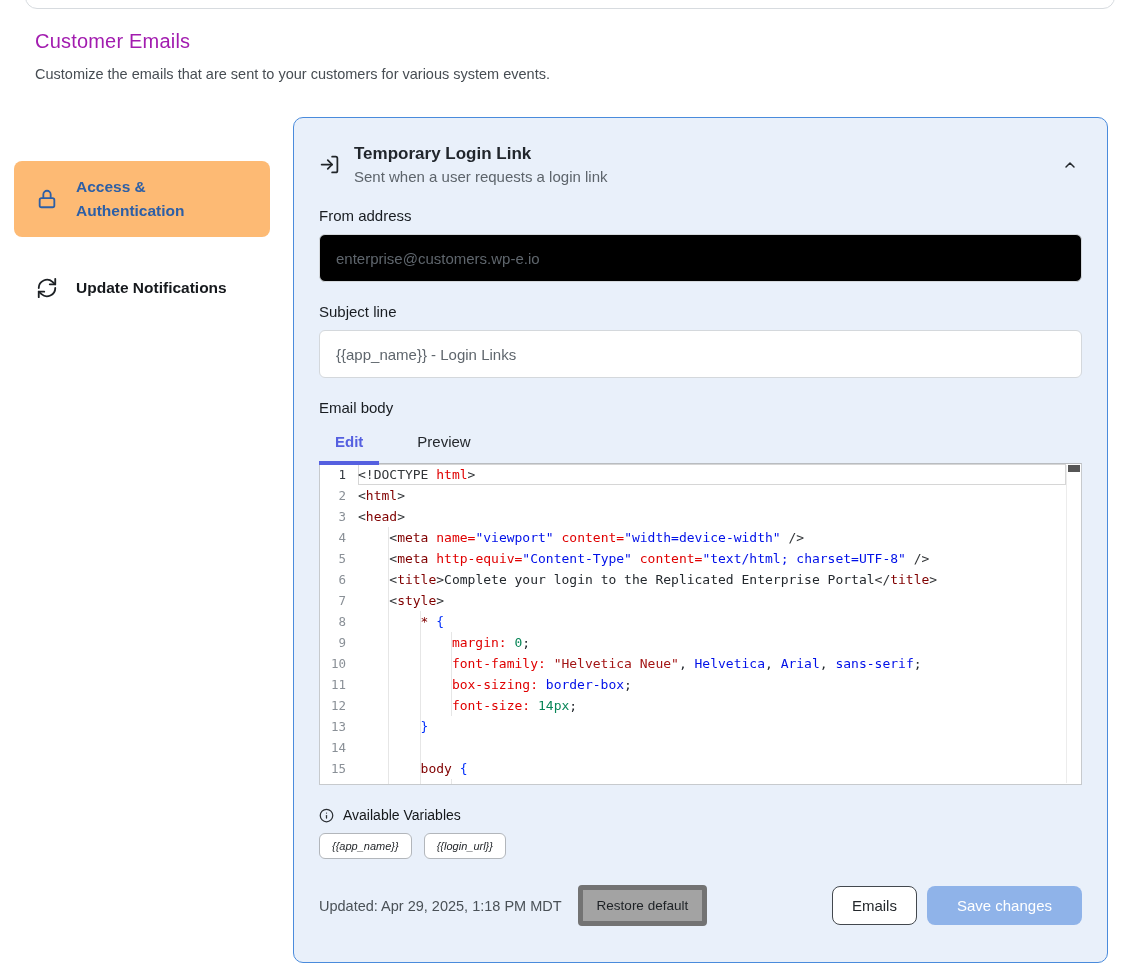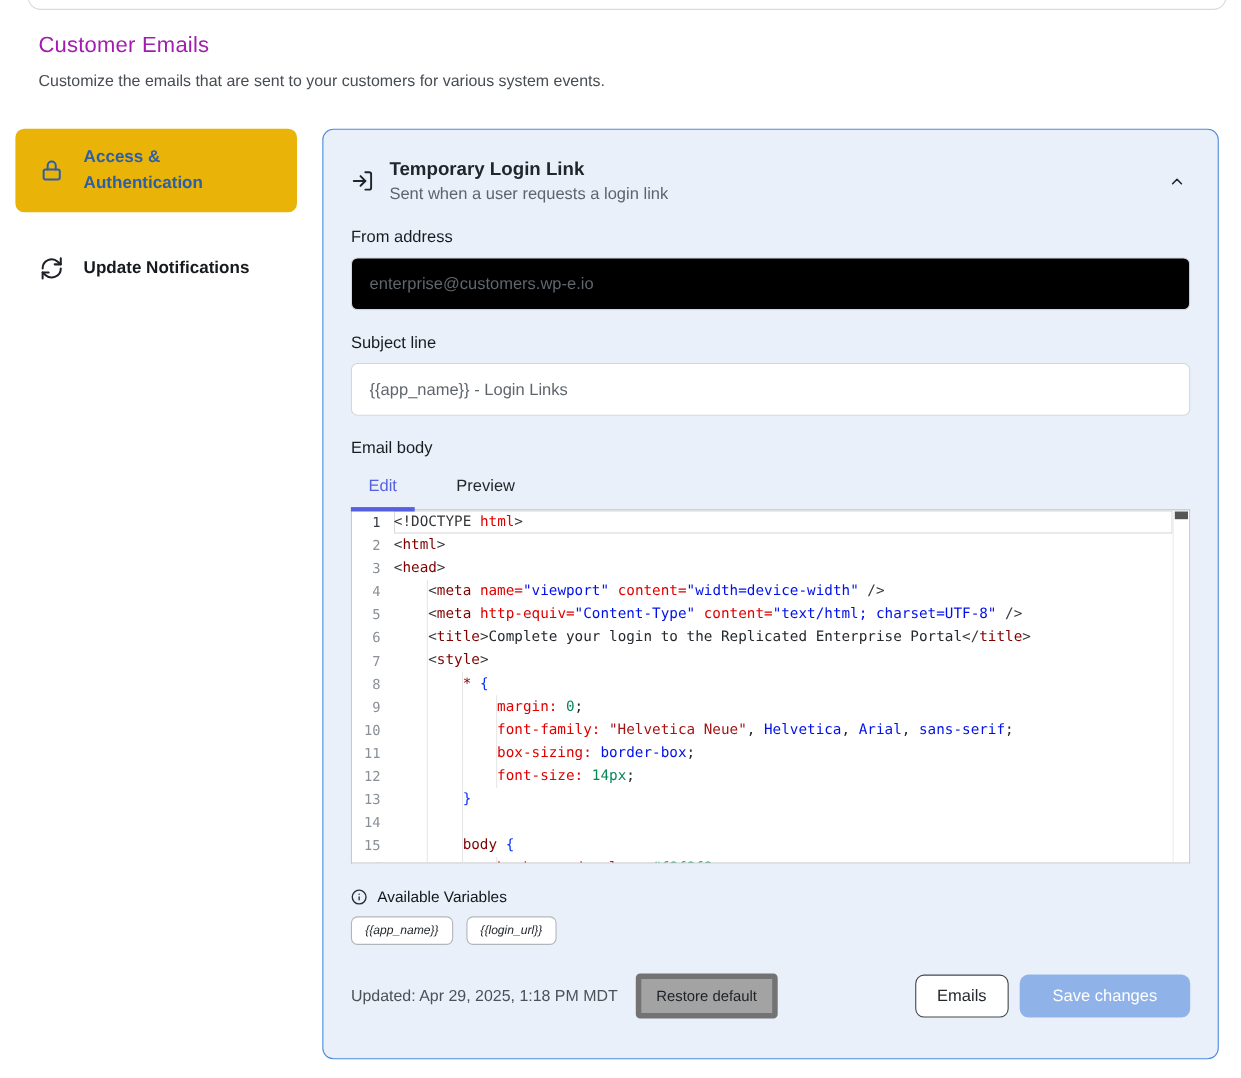--- a/index.html
+++ b/index.html
@@ -13,21 +13,21 @@
   .page-header { margin: 30px 20px 0 35px; }
   .page-title { font-size: 20px; font-weight: 400; color: #a21caf; letter-spacing: .2px; }
   .page-subtitle { margin-top: 13px; font-size: 14.5px; color: #474d53; }
 
   .content { display: flex; align-items: flex-start; margin: 35px 20px 0 14px; gap: 23px; }
 
   
   .sidebar { flex: 0 0 256px; }
   .side-item { display: flex; align-items: center; gap: 18px; padding: 14px 16px 14px 22px;
     border-radius: 8px; cursor: pointer; }
-  .side-item.active { background: #eab308; }
+  .side-item.active { background: #fdba74; margin-top: 44px; }
   .side-item.active .side-label { color: #2d5fa6; }
   .side-item + .side-item { margin-top: 25px; align-items: center; }
   .side-label { font-size: 15.5px; font-weight: 600; color: #16191d; line-height: 24px; }
   .side-item.active .side-label { max-width: 150px; }
   .side-icon { flex: 0 0 22px; height: 22px; display: flex; align-items: center; justify-content: center; }
 
   
   .panel { flex: 1; background: #e9f0fa; border: 1px solid #4a8bdc; border-radius: 10px;
     padding: 26px 25px 20px 25px; min-height: 846px; }
 
@@ -40,21 +40,21 @@
   .field-label { font-size: 15px; font-weight: 500; color: #181c21; margin-bottom: 10px; }
   .text-input { width: 100%; height: 48px; border: 1px solid #d4d8dc; border-radius: 6px;
     padding: 0 16px; font-size: 15px; color: #5f666d; background: #fff; outline: none;
     font-family: "Liberation Sans", "DejaVu Sans", sans-serif; }
   .text-input.readonly { background: #000000; }
   .field { margin-bottom: 21px; }
 
   
   .tabs { display: flex; margin-top: -2px; }
   .tab { position: relative; padding: 9px 16px 13px; font-size: 15px; color: #24282d; cursor: pointer; }
-  .tab.active { color: #5560e0; font-weight: 400; }
+  .tab.active { color: #5560e0; font-weight: 700; }
   .tab.active::after { content: ""; position: absolute; left: 0; bottom: -2px; width: 100%;
     height: 4px; background: #5560e0; z-index: 2; }
   .tab + .tab { margin-left: 22px; }
 
   
   .editor { position: relative; height: 322px; background: #fff; border: 1px solid #c7cacd;
     border-top: 1px solid #b9bcc0; overflow: hidden; }
   .ed-rows { padding-right: 15px; }
   .ed-row { display: flex; height: 21px; line-height: 21px;
     font-family: "DejaVu Sans Mono", "Liberation Mono", monospace; font-size: 13px; }

